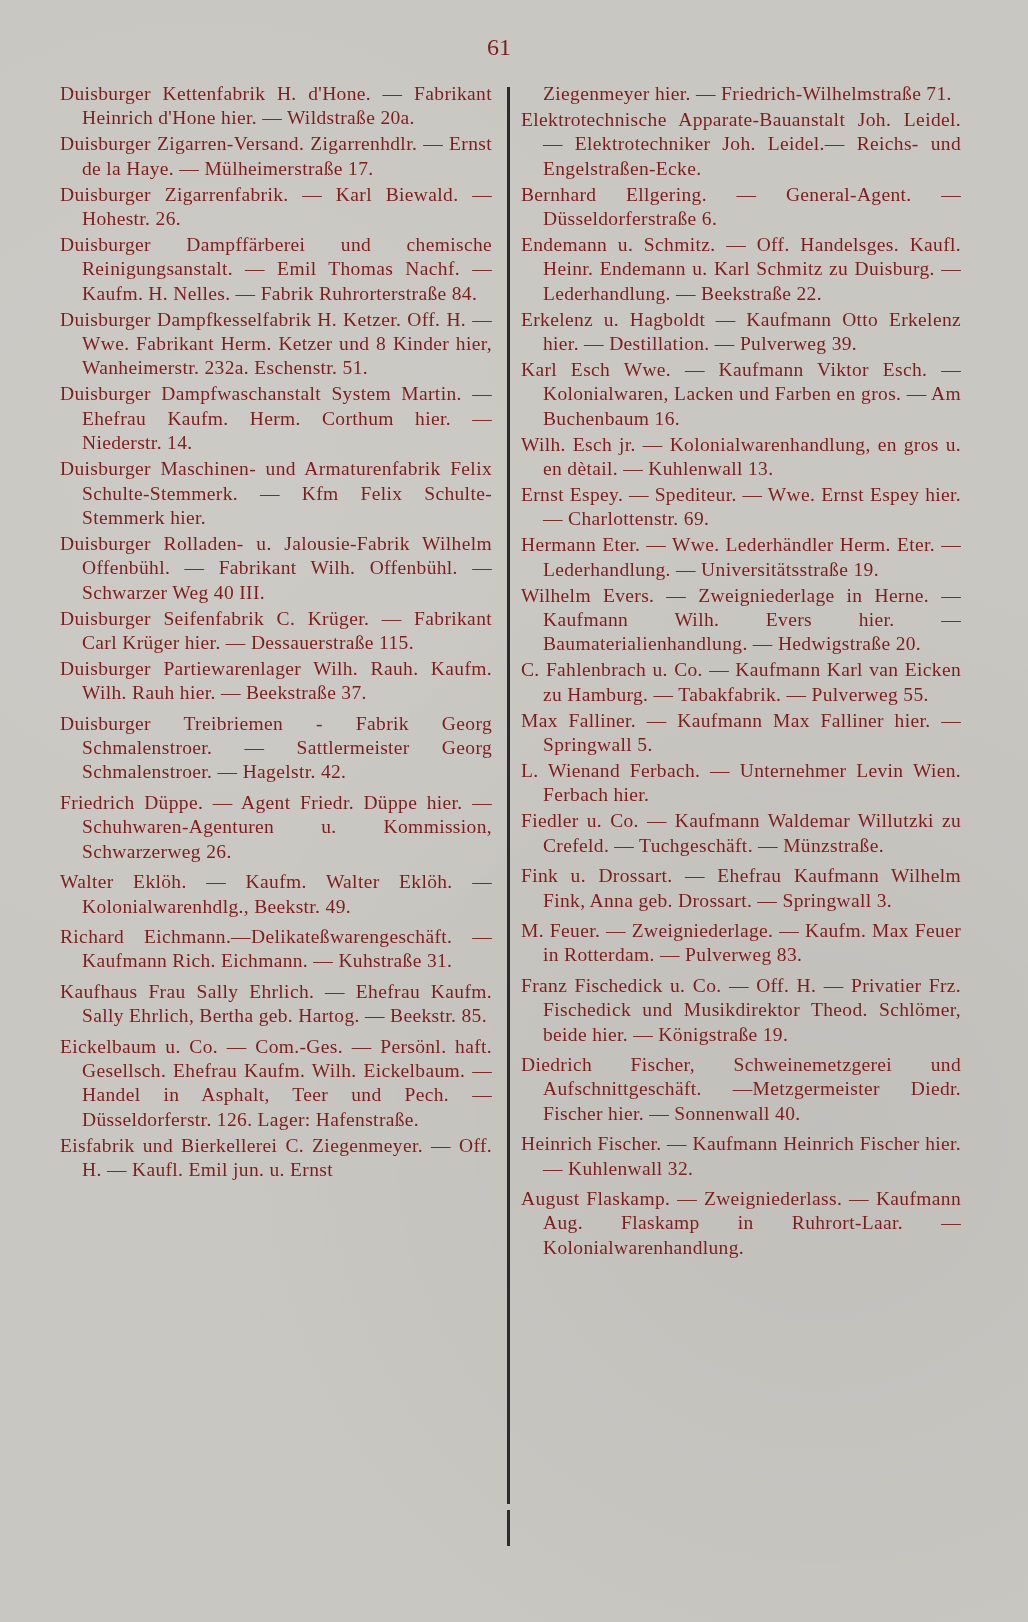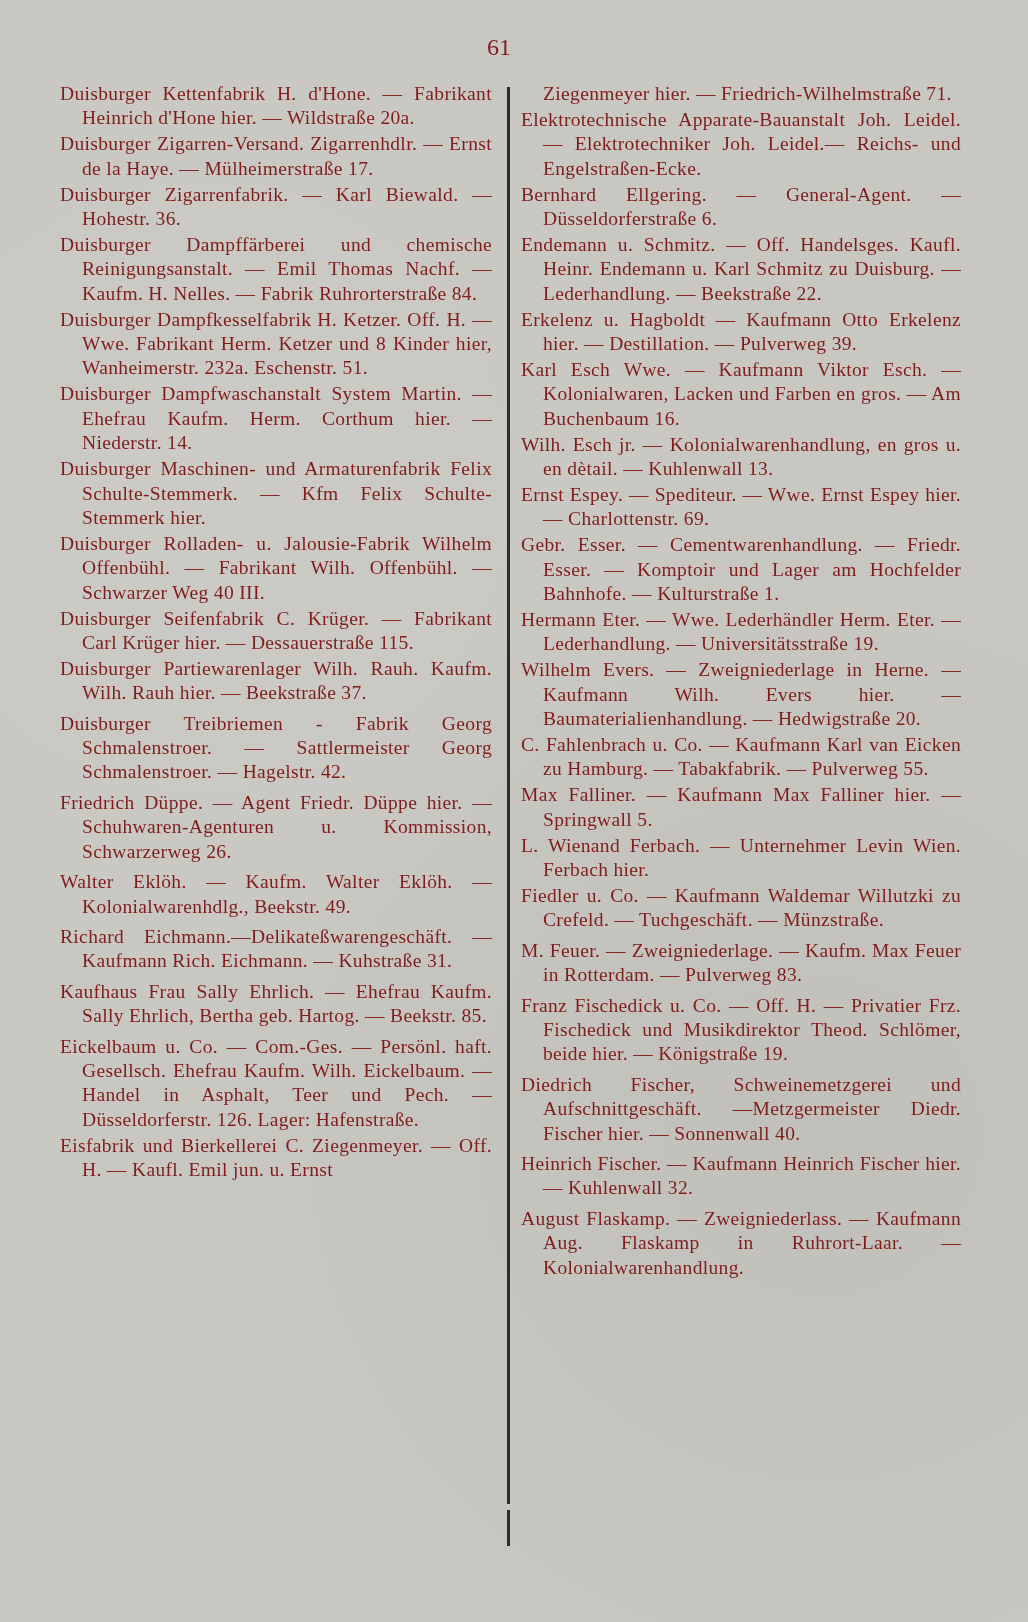--- a/index.html
+++ b/index.html
@@ -55,21 +55,21 @@
 <body>
 
 <div class="page-number">61</div>
 
 <div class="divider divider-top"></div>
 <div class="divider divider-bottom"></div>
 
 <div class="column col-left">
   <p class="entry">Duisburger Kettenfabrik H. d'Hone. — Fabrikant Heinrich d'Hone hier. — Wildstraße 20a.</p>
   <p class="entry">Duisburger Zigarren-Versand. Zigarrenhdlr. — Ernst de la Haye. — Mülheimerstraße 17.</p>
-  <p class="entry">Duisburger Zigarrenfabrik. — Karl Biewald. — Hohestr. 36.</p>
+  <p class="entry">Duisburger Zigarrenfabrik. — Karl Biewald. — Hohestr. 26.</p>
   <p class="entry">Duisburger Dampffärberei und chemische Reinigungsanstalt. — Emil Thomas Nachf. — Kaufm. H. Nelles. — Fabrik Ruhrorterstraße 84.</p>
   <p class="entry">Duisburger Dampfkesselfabrik H. Ketzer. Off. H. — Wwe. Fabrikant Herm. Ketzer und 8 Kinder hier, Wanheimerstr. 232a. Eschenstr. 51.</p>
   <p class="entry">Duisburger Dampfwaschanstalt System Martin. — Ehefrau Kaufm. Herm. Corthum hier. — Niederstr. 14.</p>
   <p class="entry">Duisburger Maschinen- und Armaturenfabrik Felix Schulte-Stemmerk. — Kfm Felix Schulte-Stemmerk hier.</p>
   <p class="entry">Duisburger Rolladen- u. Jalousie-Fabrik Wilhelm Offenbühl. — Fabrikant Wilh. Offenbühl. — Schwarzer Weg 40 III.</p>
   <p class="entry">Duisburger Seifenfabrik C. Krüger. — Fabrikant Carl Krüger hier. — Dessauerstraße 115.</p>
   <p class="entry">Duisburger Partiewarenlager Wilh. Rauh. Kaufm. Wilh. Rauh hier. — Beekstraße 37.</p>
   <p class="entry gap">Duisburger Treibriemen - Fabrik Georg Schmalenstroer. — Sattlermeister Georg Schmalenstroer. — Hagelstr. 42.</p>
   <p class="entry gap">Friedrich Düppe. — Agent Friedr. Düppe hier. — Schuhwaren-Agenturen u. Kommission, Schwarzerweg 26.</p>
   <p class="entry gap">Walter Eklöh. — Kaufm. Walter Eklöh. — Kolonialwarenhdlg., Beekstr. 49.</p>
@@ -81,25 +81,25 @@
 
 <div class="column col-right">
   <p class="entry" style="padding-left:0;text-indent:22px;">Ziegenmeyer hier. — Friedrich-Wilhelmstraße 71.</p>
   <p class="entry">Elektrotechnische Apparate-Bauanstalt Joh. Leidel. — Elektrotechniker Joh. Leidel.— Reichs- und Engelstraßen-Ecke.</p>
   <p class="entry">Bernhard Ellgering. — General-Agent. — Düsseldorferstraße 6.</p>
   <p class="entry">Endemann u. Schmitz. — Off. Handelsges. Kaufl. Heinr. Endemann u. Karl Schmitz zu Duisburg. — Lederhandlung. — Beekstraße 22.</p>
   <p class="entry">Erkelenz u. Hagboldt — Kaufmann Otto Erkelenz hier. — Destillation. — Pulverweg 39.</p>
   <p class="entry">Karl Esch Wwe. — Kaufmann Viktor Esch. — Kolonialwaren, Lacken und Farben en gros. — Am Buchenbaum 16.</p>
   <p class="entry">Wilh. Esch jr. — Kolonialwarenhandlung, en gros u. en dètail. — Kuhlenwall 13.</p>
   <p class="entry">Ernst Espey. — Spediteur. — Wwe. Ernst Espey hier. — Charlottenstr. 69.</p>
-  <p class="entry">Gebr. Esser. — Cementwarenhandlung. — Friedr. Esser. — Komptoir und Lager am Hochfelder Bahnhofe. — Kulturstraße 1.</p>
   <p class="entry">Hermann Eter. — Wwe. Lederhändler Herm. Eter. — Lederhandlung. — Universitätsstraße 19.</p>
   <p class="entry">Wilhelm Evers. — Zweigniederlage in Herne. — Kaufmann Wilh. Evers hier. — Baumaterialienhandlung. — Hedwigstraße 20.</p>
   <p class="entry">C. Fahlenbrach u. Co. — Kaufmann Karl van Eicken zu Hamburg. — Tabakfabrik. — Pulverweg 55.</p>
   <p class="entry">Max Falliner. — Kaufmann Max Falliner hier. — Springwall 5.</p>
   <p class="entry">L. Wienand Ferbach. — Unternehmer Levin Wien. Ferbach hier.</p>
   <p class="entry">Fiedler u. Co. — Kaufmann Waldemar Willutzki zu Crefeld. — Tuchgeschäft. — Münzstraße.</p>
+  <p class="entry gap">Fink u. Drossart. — Ehefrau Kaufmann Wilhelm Fink, Anna geb. Drossart. — Springwall 3.</p>
   <p class="entry gap">M. Feuer. — Zweigniederlage. — Kaufm. Max Feuer in Rotterdam. — Pulverweg 83.</p>
   <p class="entry gap">Franz Fischedick u. Co. — Off. H. — Privatier Frz. Fischedick und Musikdirektor Theod. Schlömer, beide hier. — Königstraße 19.</p>
   <p class="entry gap">Diedrich Fischer, Schweinemetzgerei und Aufschnittgeschäft. —Metzgermeister Diedr. Fischer hier. — Sonnenwall 40.</p>
   <p class="entry gap">Heinrich Fischer. — Kaufmann Heinrich Fischer hier. — Kuhlenwall 32.</p>
   <p class="entry gap">August Flaskamp. — Zweigniederlass. — Kaufmann Aug. Flaskamp in Ruhrort-Laar. — Kolonialwarenhandlung.</p>
 </div>
 
 </body></html>

